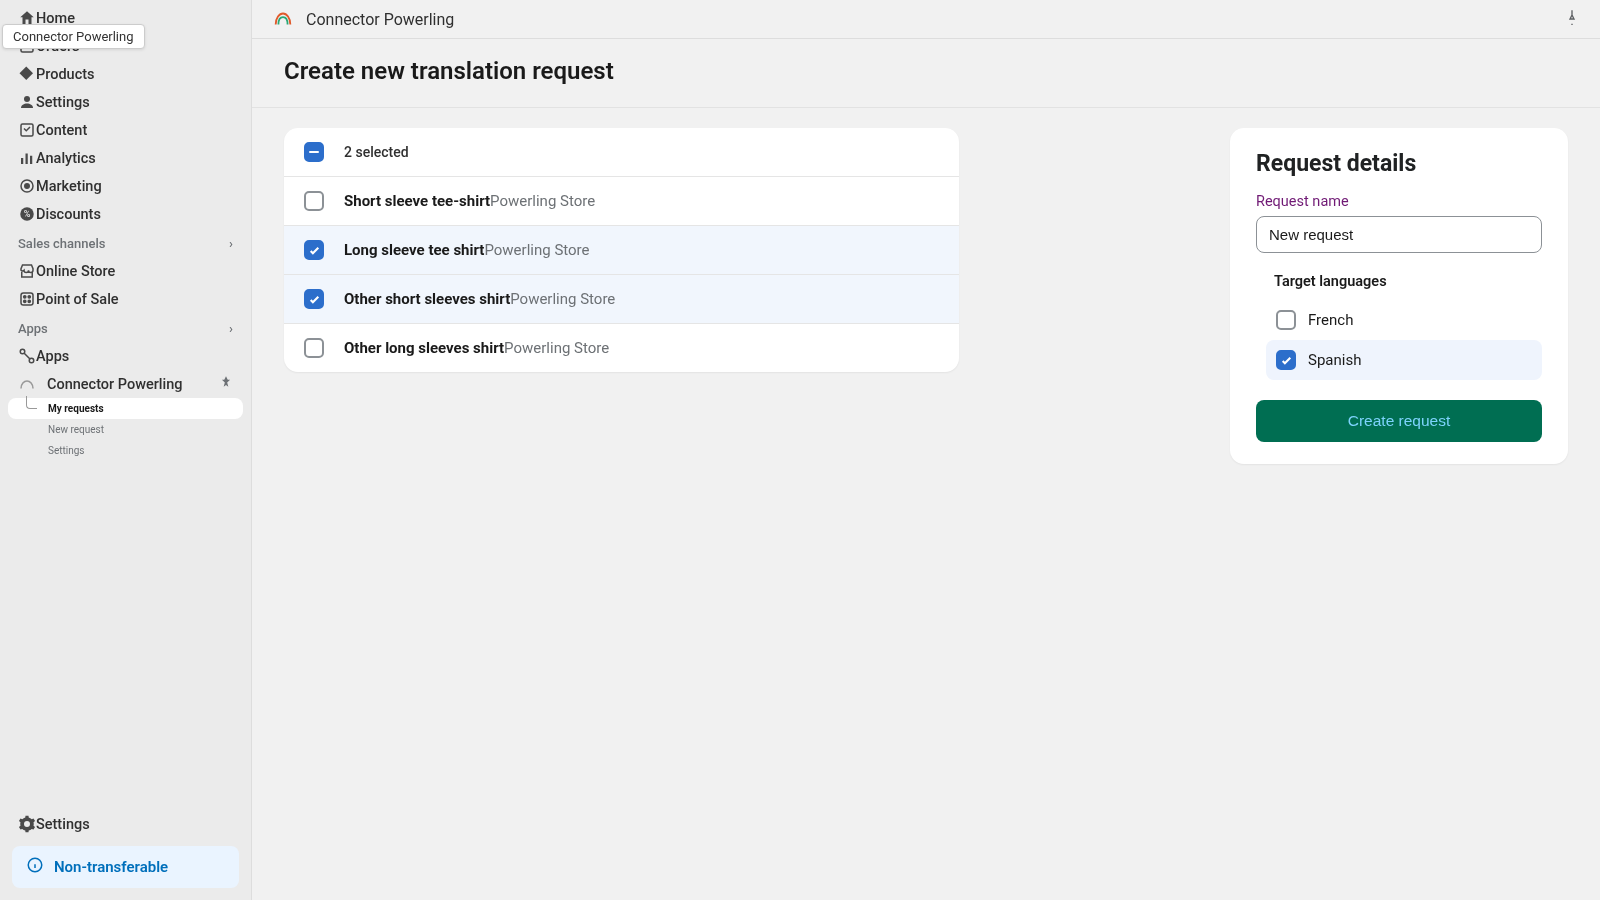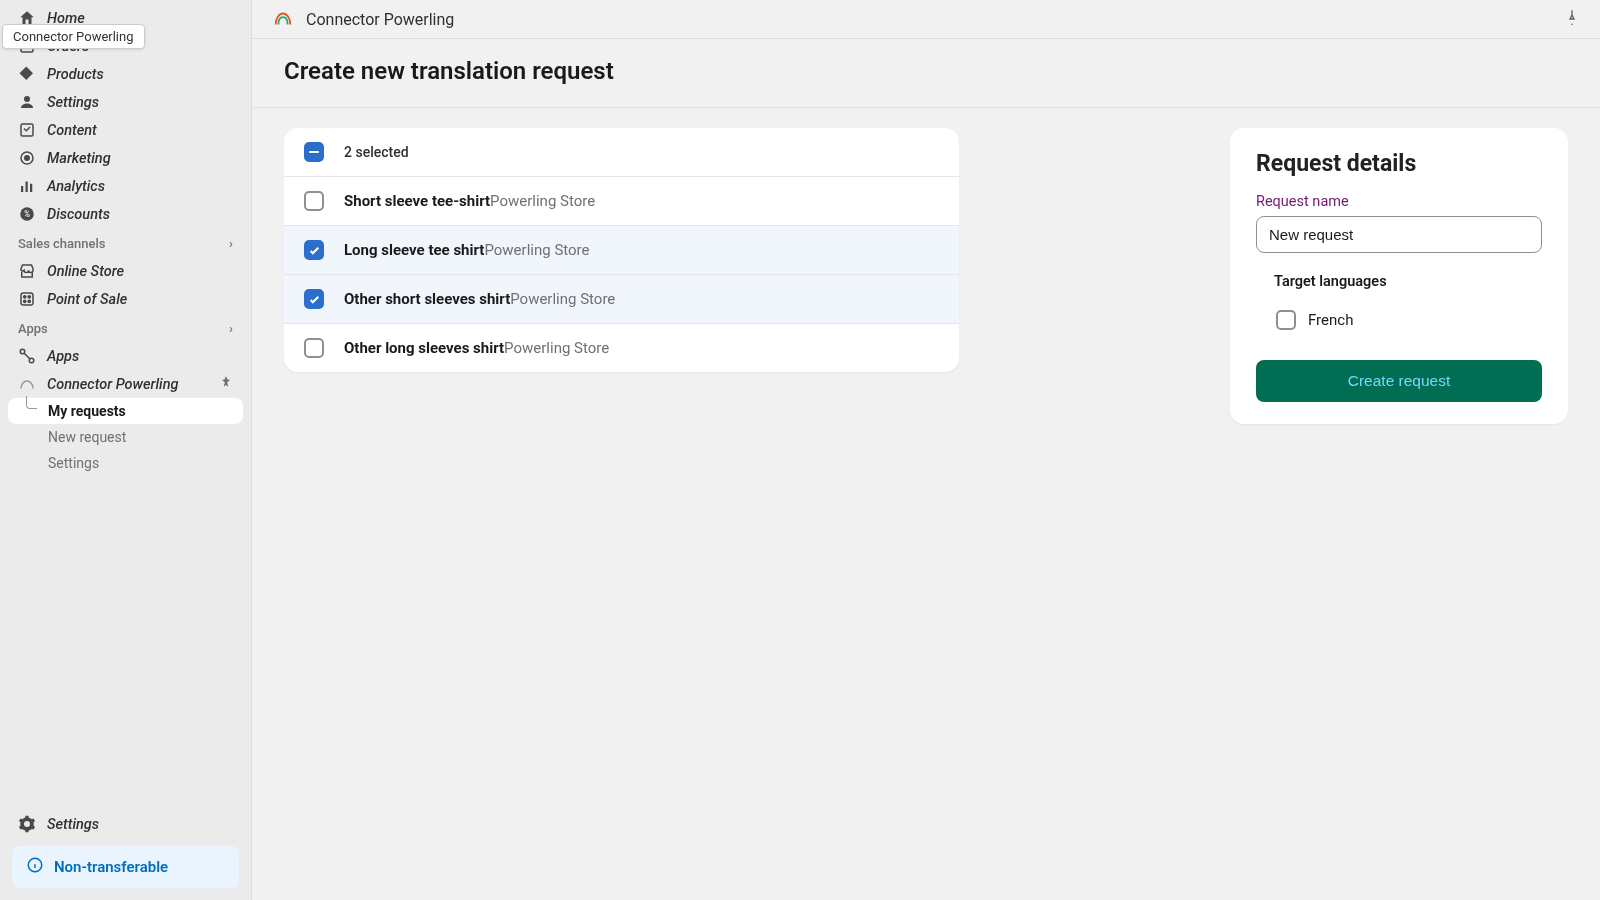--- a/index.html
+++ b/index.html
@@ -43,22 +43,20 @@
 }
 .nav-item {
   display: flex;
   align-items: center;
   padding: 5px 10px;
   border-radius: 8px;
   cursor: pointer;
   font-size: 14.5px;
   font-weight: 500;
   color: #303030;
-  gap: 11px;
-  font-style: italic;
 }
 .nav-icon {
   width: 18px;
   height: 18px;
   display: flex;
   align-items: center;
   justify-content: center;
   color: #4a4a4a;
 }
 .nav-icon svg {
@@ -72,21 +70,21 @@
   padding: 8px 18px 6px;
   font-size: 13px;
   color: #6d7175;
   font-weight: 500;
 }
 .nav-header .chevron {
   color: #6d7175;
 }
 .nav-subitem {
   padding: 5px 10px 5px 40px;
-  font-size: 14px;
+  font-size: 10px;
   color: #6d7175;
   cursor: pointer;
   border-radius: 8px;
   margin: 0 8px;
 }
 .nav-subitem.active {
   background: #fff;
   color: #1a1a1a;
   font-weight: 700;
 }
@@ -359,36 +357,36 @@
       <span class="nav-icon">
           <svg viewBox="0 0 24 24" fill="none" stroke="currentColor" stroke-width="2">
             <rect x="4" y="4" width="16" height="16" rx="2"></rect>
             <path d="M8 10l3 3 5-5"></path>
           </svg>
         </span>
       <span>Content</span>
     </div>
     <div class="nav-item">
       <span class="nav-icon">
-          <svg viewBox="0 0 24 24" fill="none" stroke="currentColor" stroke-width="2">
-            <circle cx="12" cy="12" r="8"></circle>
-            <circle cx="12" cy="12" r="3" fill="currentColor"></circle>
-          </svg>
-        </span>
-      <span>Marketing</span>
-    </div>
-    <div class="nav-item">
-      <span class="nav-icon">
           <svg viewBox="0 0 24 24" fill="currentColor">
             <rect x="4" y="12" width="3" height="8"></rect>
             <rect x="10" y="6" width="3" height="14"></rect>
             <rect x="16" y="9" width="3" height="11"></rect>
           </svg>
         </span>
       <span>Analytics</span>
+    </div>
+    <div class="nav-item">
+      <span class="nav-icon">
+          <svg viewBox="0 0 24 24" fill="none" stroke="currentColor" stroke-width="2">
+            <circle cx="12" cy="12" r="8"></circle>
+            <circle cx="12" cy="12" r="3" fill="currentColor"></circle>
+          </svg>
+        </span>
+      <span>Marketing</span>
     </div>
     <div class="nav-item">
       <span class="nav-icon">
           <svg viewBox="0 0 24 24" fill="currentColor">
             <circle cx="12" cy="12" r="9"></circle>
             <text x="12" y="16" text-anchor="middle" font-size="12" fill="#ebebeb">%</text>
           </svg>
         </span>
       <span>Discounts</span>
     </div>
@@ -545,17 +543,25 @@
     <div class="card details-panel">
       <div class="details-title">Request details</div>
       <label class="field-label">Request name</label>
       <input class="text-input" value="New request" style="">
       <div class="section-label">Target languages</div>
       <div class="lang-list">
         <div class="lang-item">
           <div class="checkbox"></div>
           <span class="lang-label">French</span>
         </div>
+        <div class="lang-item selected">
+          <div class="checkbox checked">
+              <svg viewBox="0 0 24 24" fill="none" stroke="currentColor" stroke-width="4">
+                <path d="M5 13l4 4 10-10"></path>
+              </svg>
+            </div>
+          <span class="lang-label">Spanish</span>
+        </div>
       </div>
       <button class="create-btn">Create request</button>
     </div>
   </div>
 </div>
 
 </body></html>

